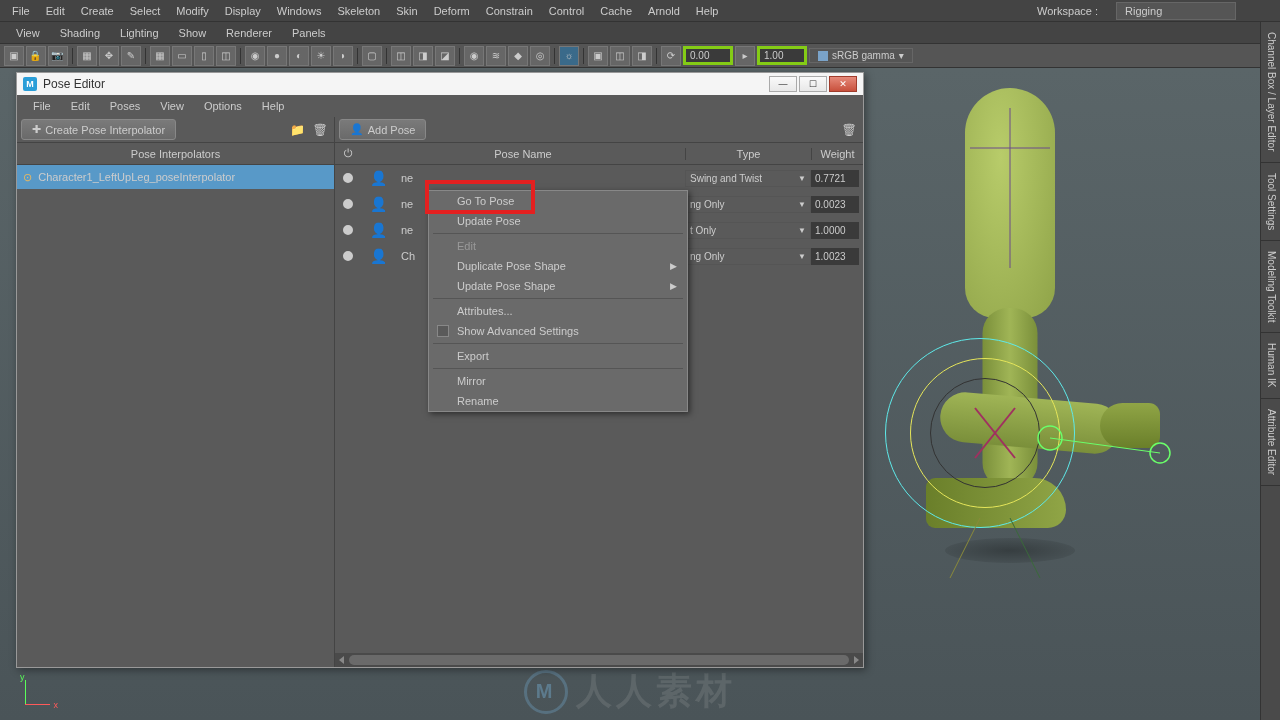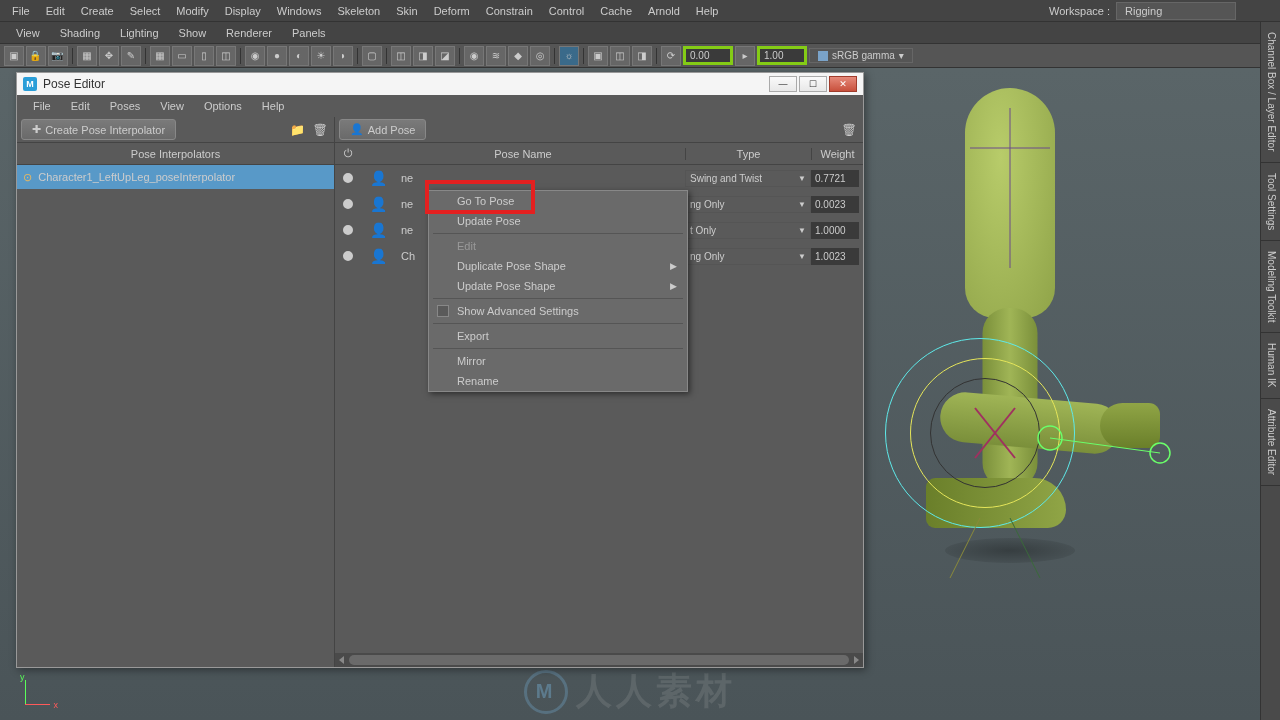--- a/index.html
+++ b/index.html
@@ -1,21 +1,21 @@
 <!DOCTYPE html>
 <html><head>
 <meta charset="utf-8">
 <style>
 * { margin: 0; padding: 0; box-sizing: border-box; font-family: Arial, sans-serif; }
 body { background: #444; width: 1280px; height: 720px; overflow: hidden; position: relative; color: #ccc; font-size: 11px; user-select: none; }
 
 
 .main-menu { background: #444; height: 22px; display: flex; align-items: center; padding: 0 4px; border-bottom: 1px solid #333; }
 .main-menu .item { padding: 3px 8px; cursor: pointer; }
-.workspace-area { margin-left: auto; display: flex; align-items: center; gap: 6px; padding-right: 40px; }
+.workspace-area { margin-left: auto; display: flex; align-items: center; gap: 18px; padding-right: 40px; }
 .workspace-area .dropdown { background: #555; padding: 2px 24px 2px 8px; border: 1px solid #666; min-width: 120px; }
 
 
 .sub-menu { background: #444; height: 22px; display: flex; align-items: center; padding: 0 8px; gap: 4px; border-bottom: 1px solid #333; }
 .sub-menu .item { padding: 3px 8px; cursor: pointer; }
 
 
 .toolbar { background: #555; height: 24px; display: flex; align-items: center; padding: 0 4px; gap: 2px; border-bottom: 1px solid #333; }
 .toolbar .btn { width: 20px; height: 20px; background: #666; border: 1px solid #777; display: flex; align-items: center; justify-content: center; font-size: 10px; }
 .toolbar .sep { width: 1px; height: 16px; background: #333; margin: 0 2px; }
@@ -374,20 +374,21 @@
   <div class="ctx-item disabled">Edit</div>
   <div class="ctx-item">
       <span>Duplicate Pose Shape</span>
       <span class="arrow">▶</span>
     </div>
   <div class="ctx-item">
       <span>Update Pose Shape</span>
       <span class="arrow">▶</span>
     </div>
   <div class="ctx-sep"></div>
+  <div class="ctx-item">Attributes...</div>
   <div class="ctx-item">
       <span class="ctx-checkbox"></span>
       <span>Show Advanced Settings</span>
     </div>
   <div class="ctx-sep"></div>
   <div class="ctx-item">Export</div>
   <div class="ctx-sep"></div>
   <div class="ctx-item">Mirror</div>
   <div class="ctx-item">Rename</div>
 </div>

